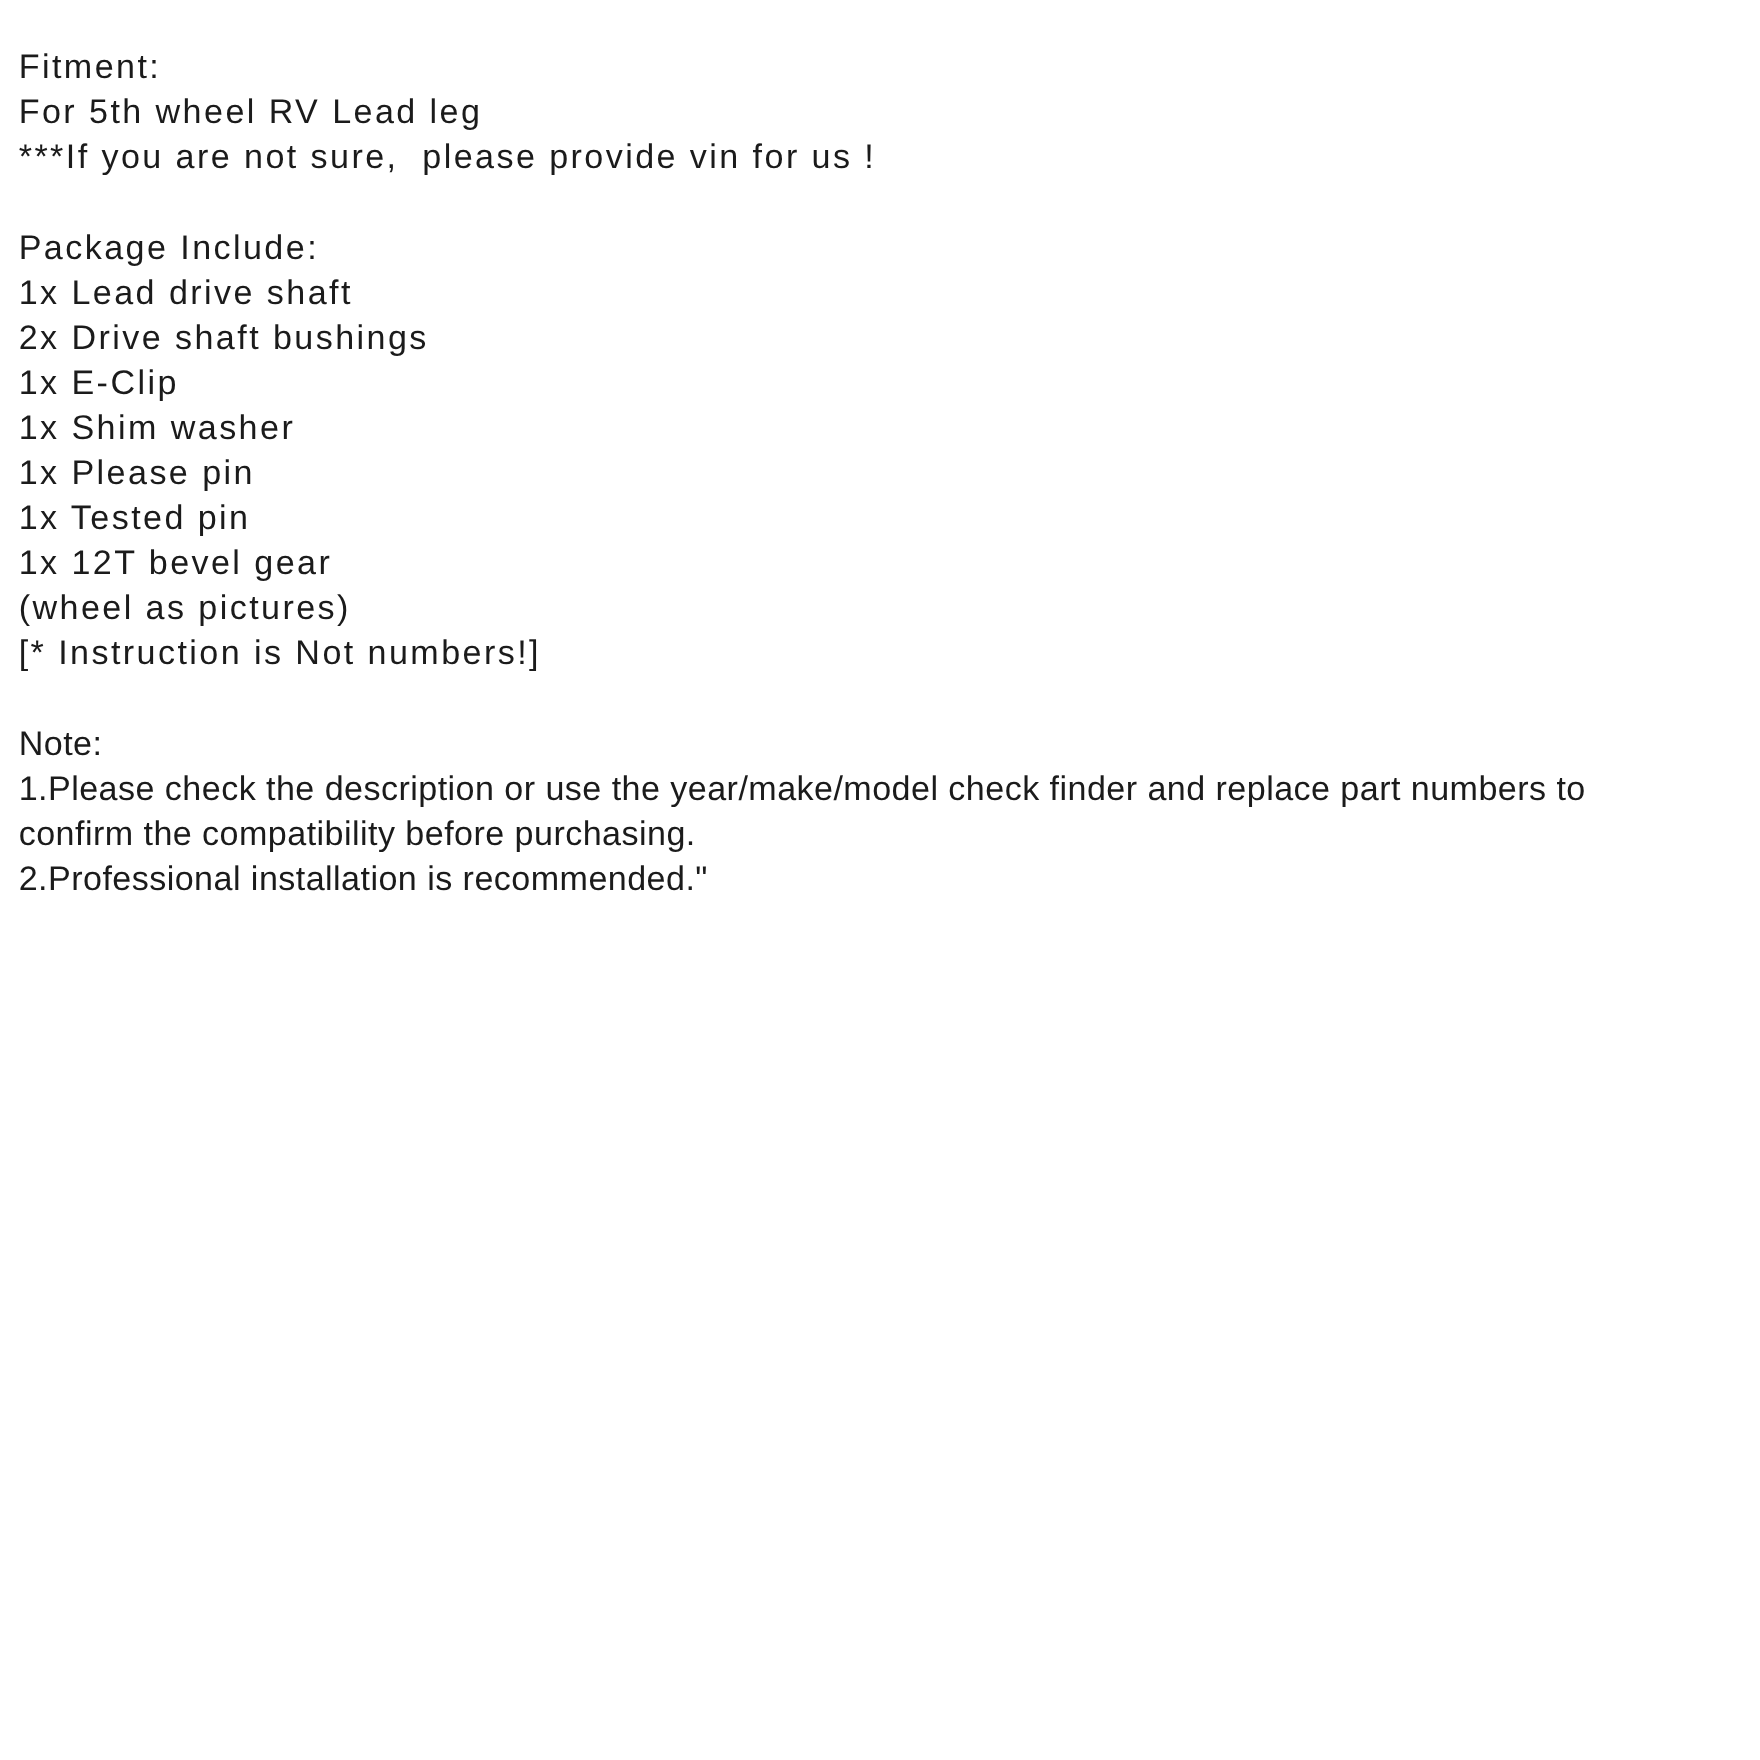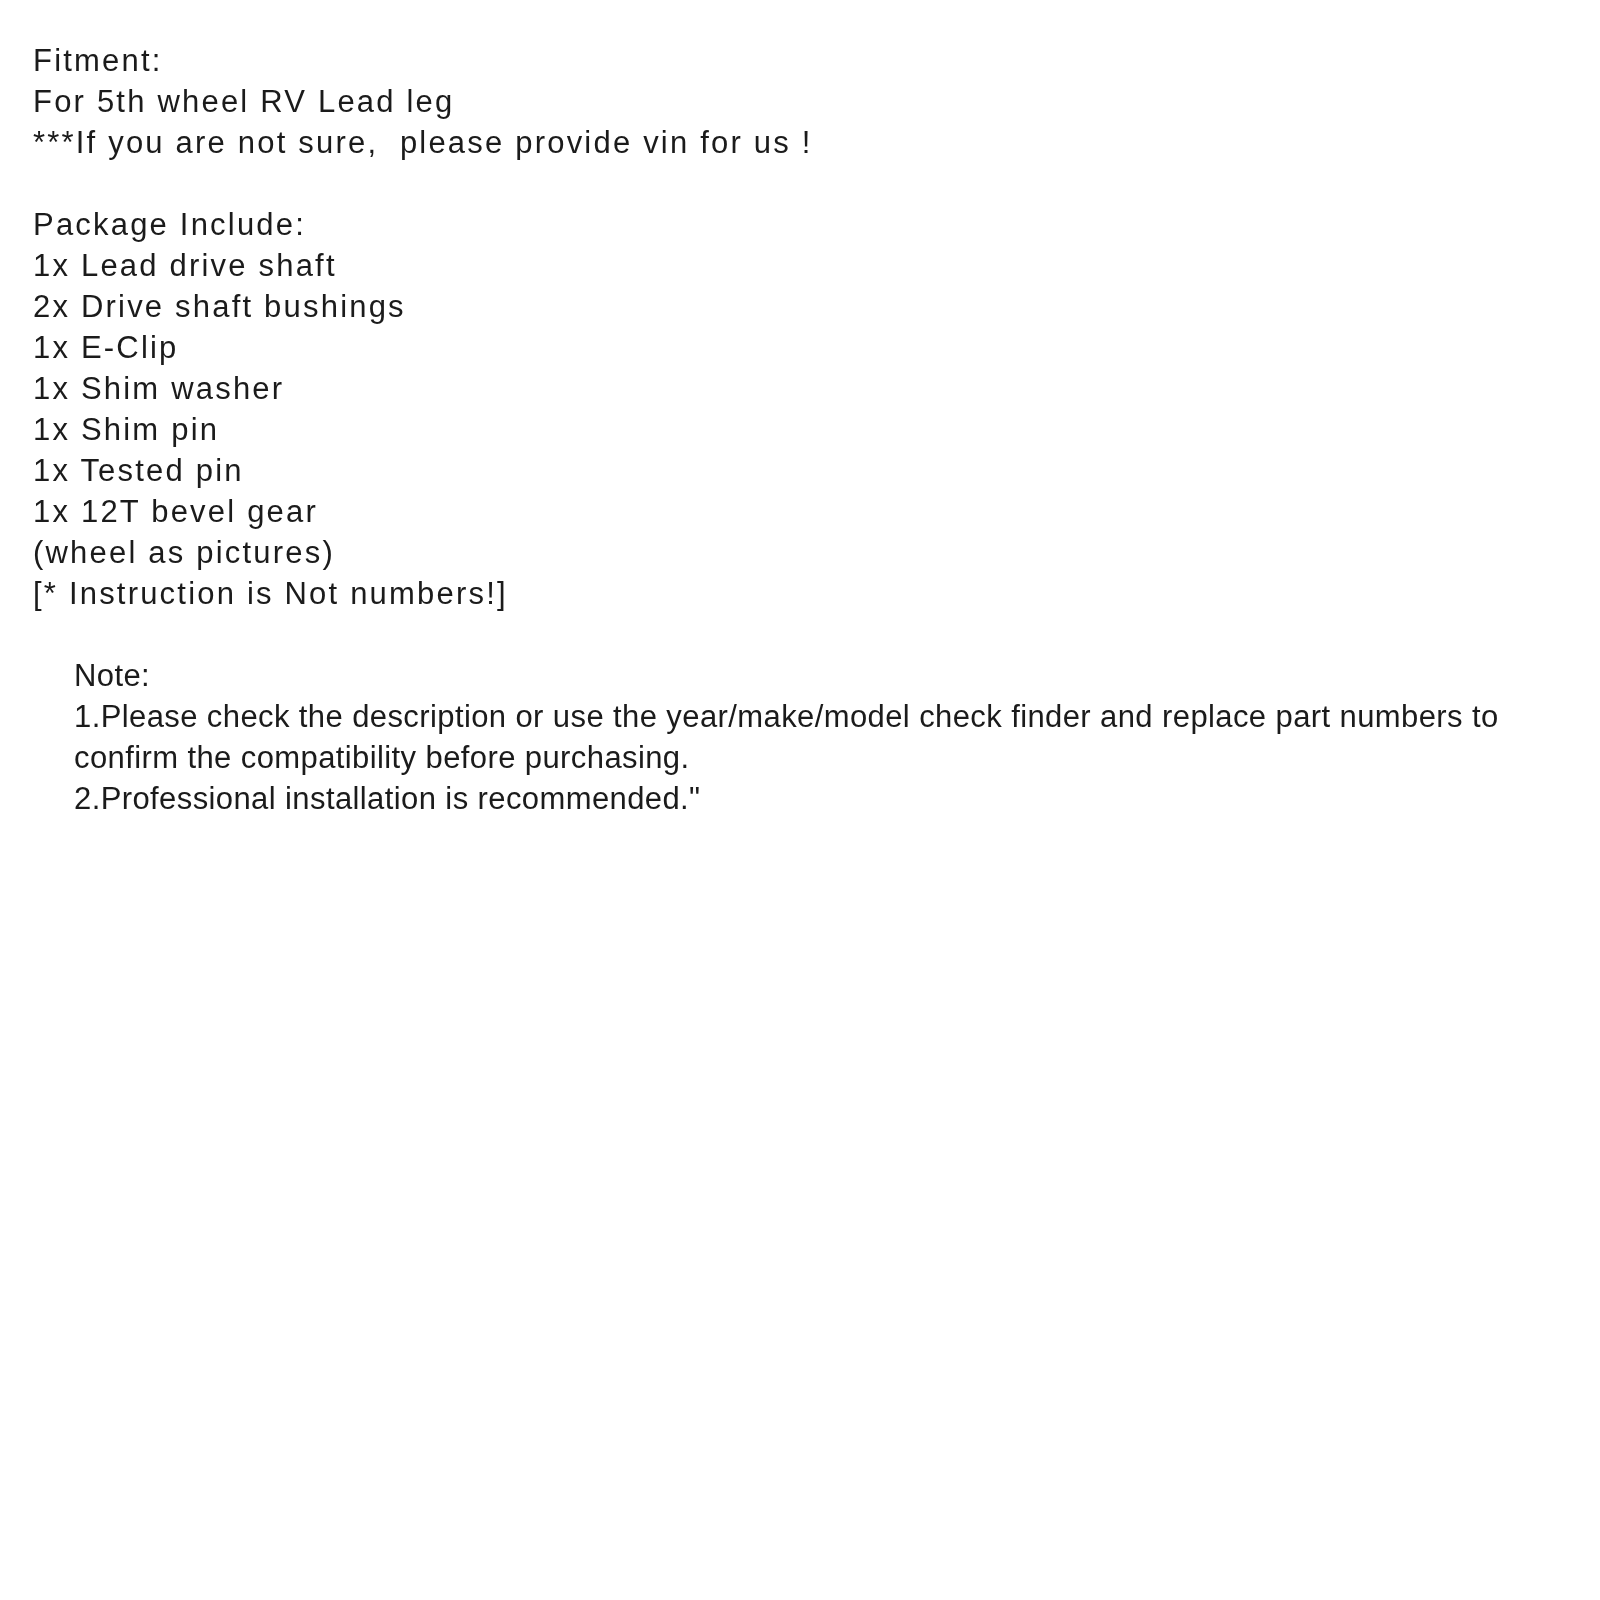--- a/index.html
+++ b/index.html
@@ -8,56 +8,55 @@
     background: #ffffff;
   }
   body {
     width: 1600px;
     height: 1600px;
     overflow: hidden;
     font-family: "Liberation Sans", sans-serif;
     color: #1b1b1b;
   }
   .doc {
-    padding: 40px 40px 0 33px;
+    padding: 40px 40px 0 17px;
   }
   .section {
     margin: 0 0 41px 0;
   }
   .line {
     font-size: 31px;
     line-height: 41px;
     letter-spacing: 2.2px;
     white-space: pre-wrap;
     font-weight: 500;
   }
   .section.note .line {
     letter-spacing: 0.4px;
     max-width: 1480px;
-    margin-left: 41px;
   }
 </style>
 </head>
 <body>
 
 <div class="doc">
 
   <div class="section">
     <div class="line">Fitment:</div>
     <div class="line">For 5th wheel RV Lead leg</div>
     <div class="line">***If you are not sure,  please provide vin for us !</div>
   </div>
 
   <div class="section">
     <div class="line">Package Include:</div>
     <div class="line">1x Lead drive shaft</div>
     <div class="line">2x Drive shaft bushings</div>
     <div class="line">1x E-Clip</div>
     <div class="line">1x Shim washer</div>
-    <div class="line">1x Shim pin</div>
+    <div class="line">1x Please pin</div>
     <div class="line">1x Tested pin</div>
     <div class="line">1x 12T bevel gear</div>
     <div class="line">(wheel as pictures)</div>
     <div class="line">[* Instruction is Not numbers!]</div>
   </div>
 
   <div class="section note">
     <div class="line">Note:</div>
     <div class="line">1.Please check the description or use the year/make/model check finder and replace part numbers to confirm the compatibility before purchasing.</div>
     <div class="line">2.Professional installation is recommended."</div>

